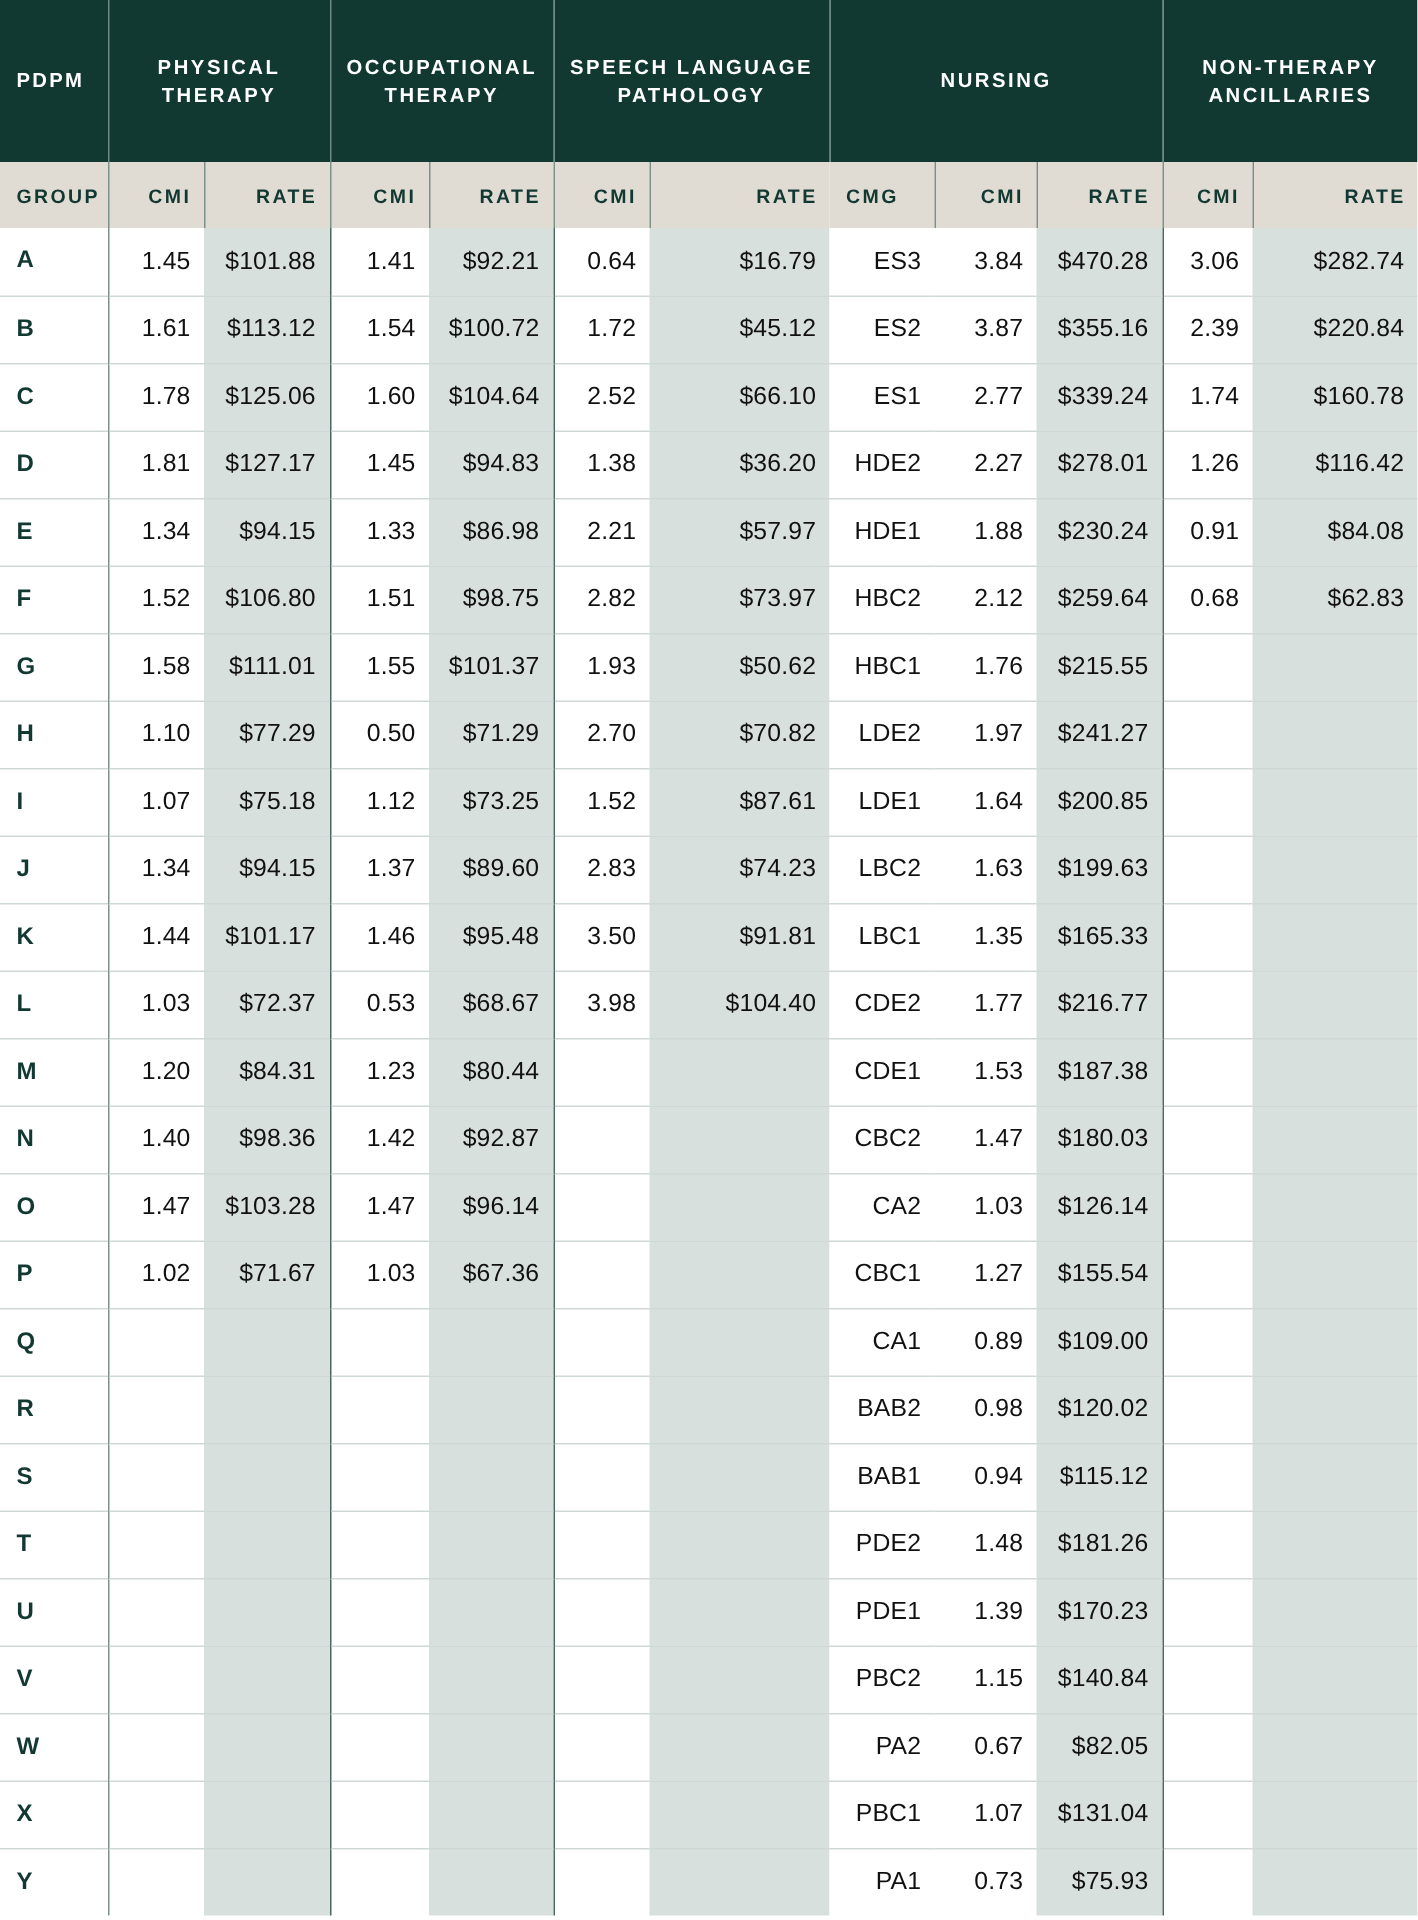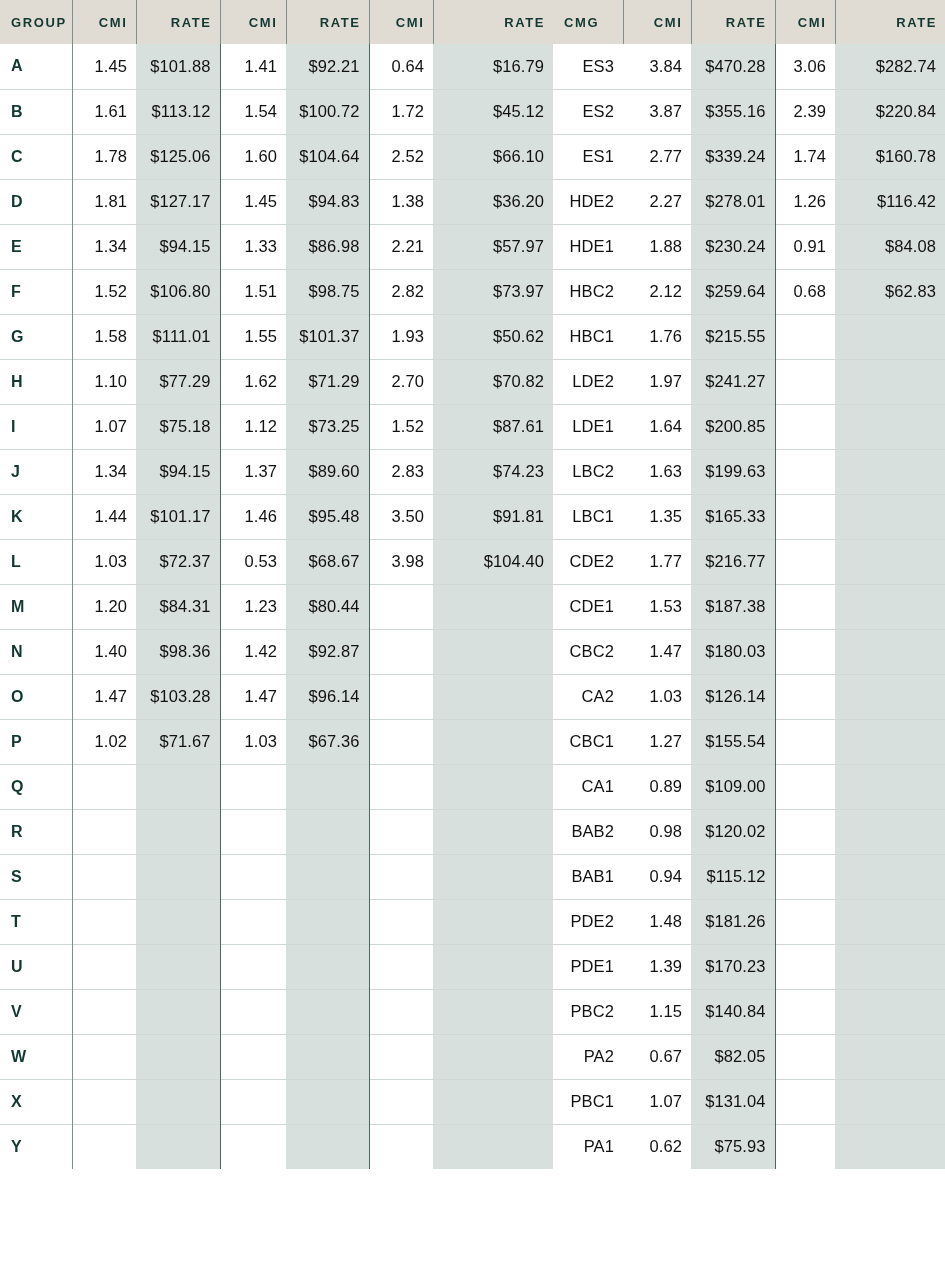--- a/index.html
+++ b/index.html
@@ -113,20 +113,28 @@
     <col style="width:64px">
       <col style="width:120px">
     <col style="width:70px">
       <col style="width:68px">
       <col style="width:84px">
     <col style="width:60px">
       <col style="width:110px">
   </colgroup>
 
   <thead>
+    <tr class="group-head">
+      <th class="g-pdpm">PDPM</th>
+      <th colspan="2">PHYSICAL THERAPY</th>
+      <th colspan="2">OCCUPATIONAL THERAPY</th>
+      <th colspan="2">SPEECH LANGUAGE PATHOLOGY</th>
+      <th colspan="3">NURSING</th>
+      <th colspan="2">NON-THERAPY ANCILLARIES</th>
+    </tr>
     <tr class="sub-head">
       <th class="sh-left">GROUP</th>
       <th>CMI</th>
       <th>RATE</th>
       <th>CMI</th>
       <th>RATE</th>
       <th>CMI</th>
       <th class="no-div">RATE</th>
       <th class="sh-left">CMG</th>
       <th>CMI</th>
@@ -232,21 +240,21 @@
         <td class="cmg">HBC1</td>
         <td class="">1.76</td>
         <td class="shade divr">$215.55</td>
         <td class=" empty"></td>
         <td class="shade empty"></td>
       </tr>
       <tr>
         <td class="glabel">H</td>
         <td class="">1.10</td>
         <td class="shade divr">$77.29</td>
-        <td class="">1.62</td>
+        <td class="">0.50</td>
         <td class="shade divr">$71.29</td>
         <td class="">2.70</td>
         <td class="shade">$70.82</td>
         <td class="cmg">LDE2</td>
         <td class="">1.97</td>
         <td class="shade divr">$241.27</td>
         <td class=" empty"></td>
         <td class="shade empty"></td>
       </tr>
       <tr>
@@ -475,19 +483,19 @@
       </tr>
       <tr>
         <td class="glabel">Y</td>
         <td class=" empty"></td>
         <td class="shade divr empty"></td>
         <td class=" empty"></td>
         <td class="shade divr empty"></td>
         <td class=" empty"></td>
         <td class="shade empty"></td>
         <td class="cmg">PA1</td>
-        <td class="">0.62</td>
+        <td class="">0.73</td>
         <td class="shade divr">$75.93</td>
         <td class=" empty"></td>
         <td class="shade empty"></td>
       </tr>
     </tbody>
 </table>
 
 </body></html>

